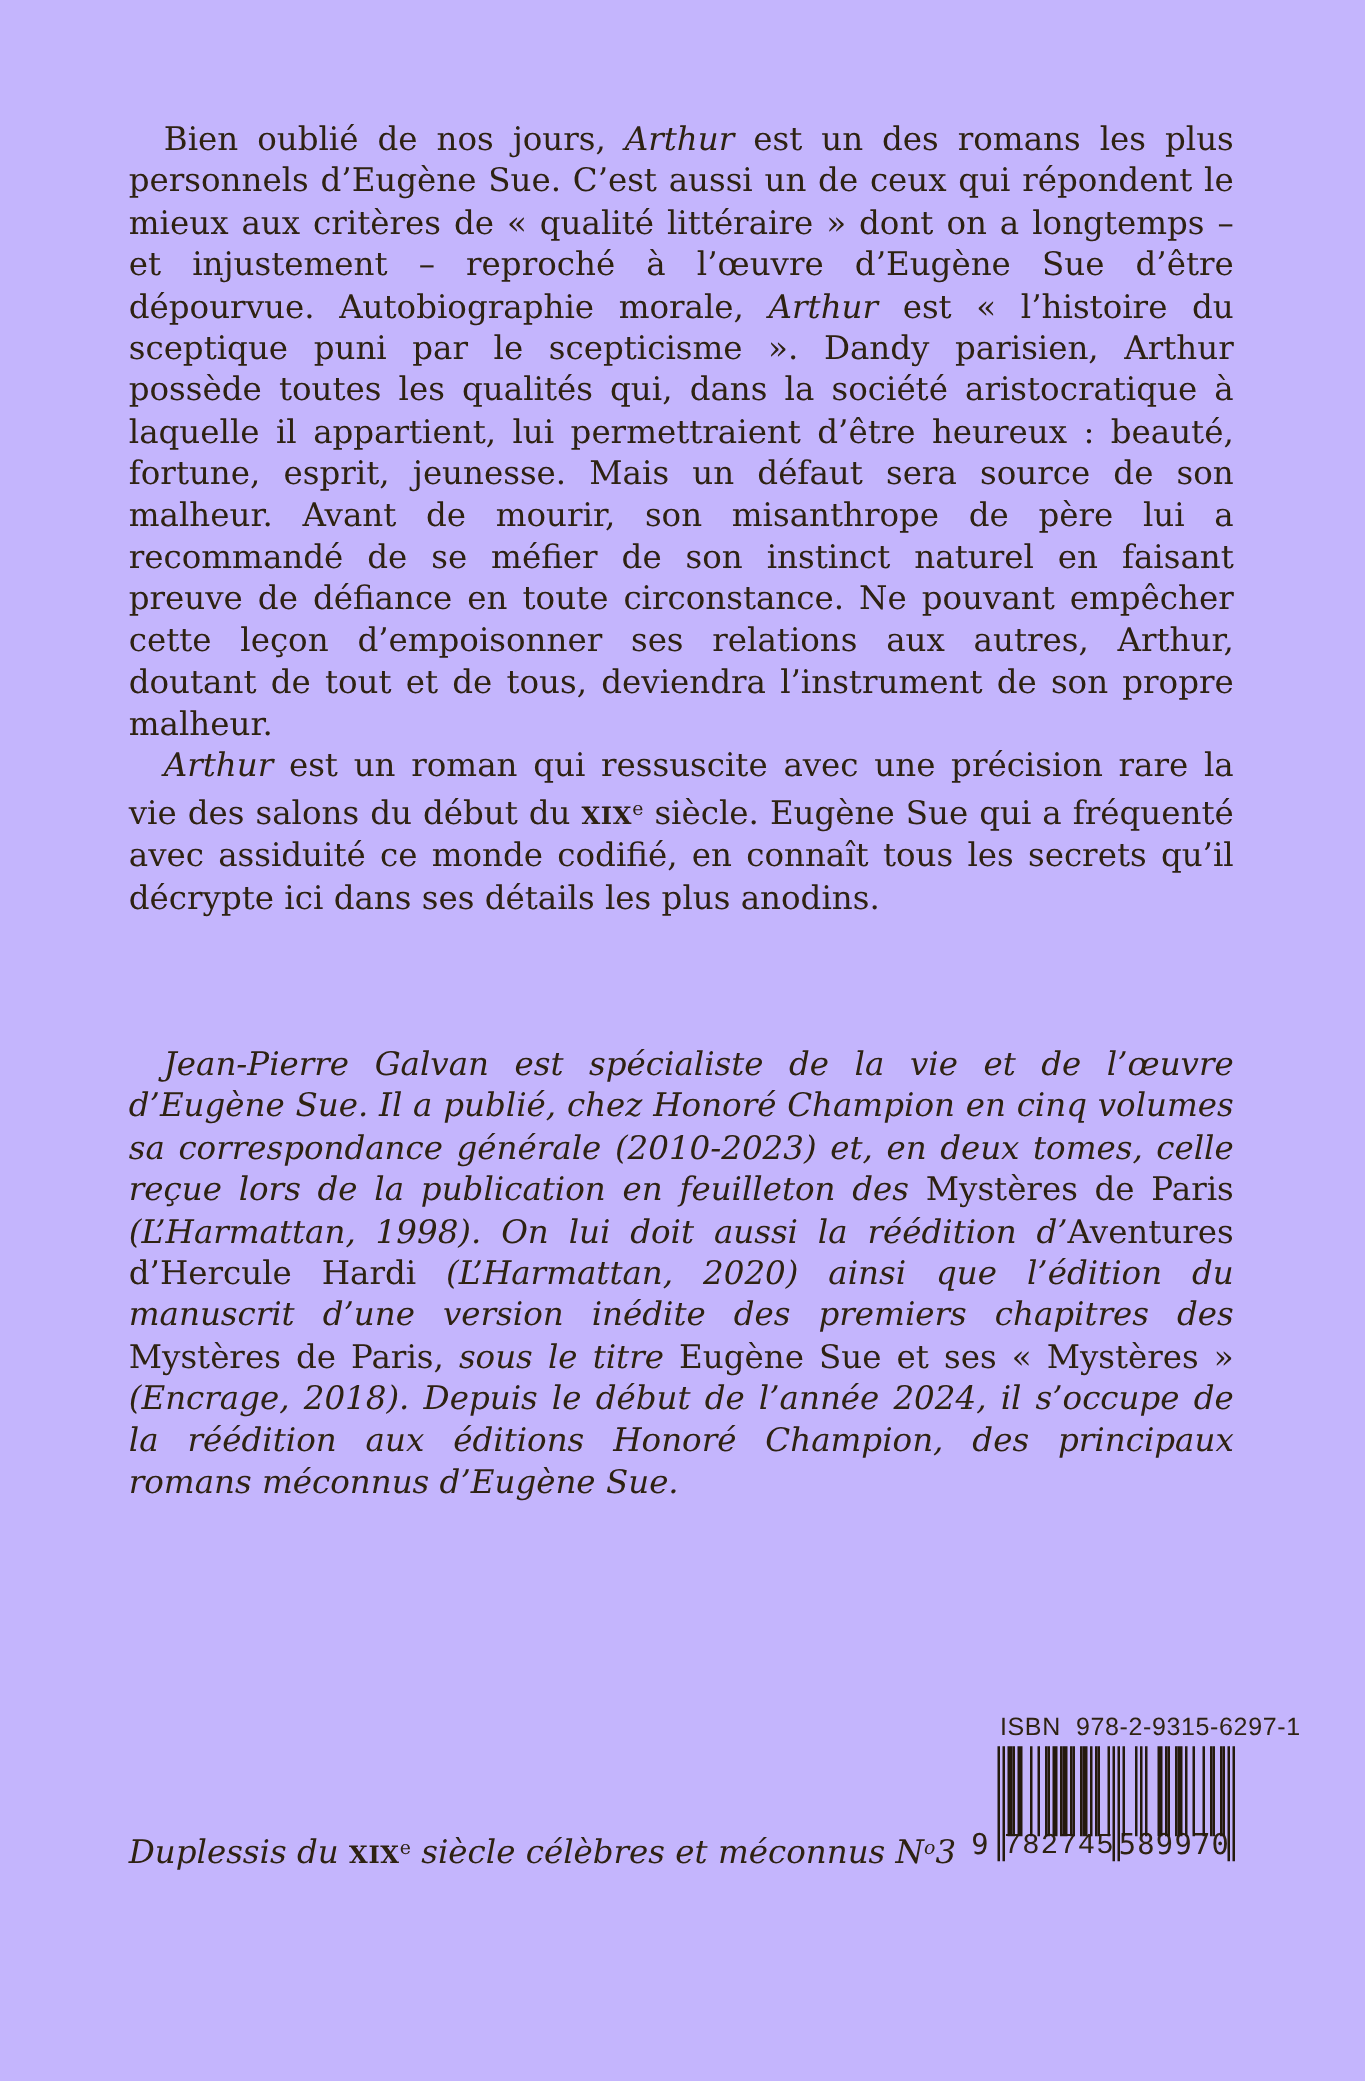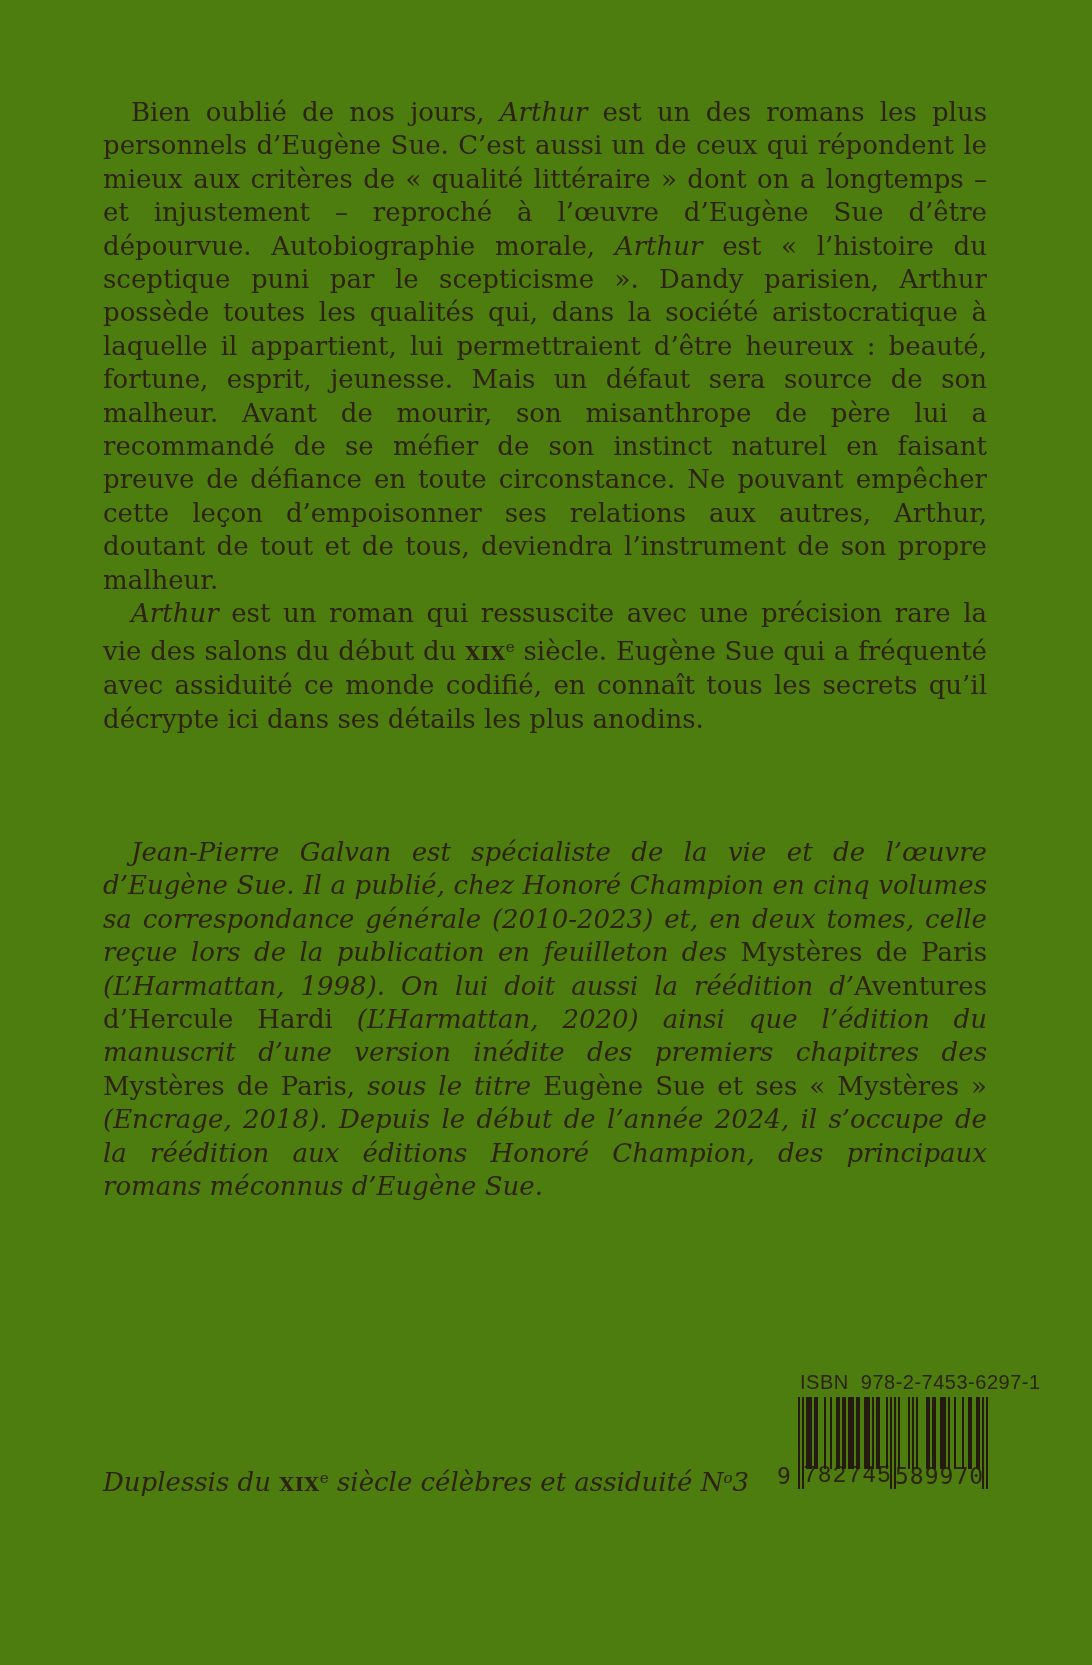--- a/index.html
+++ b/index.html
@@ -55,35 +55,35 @@
     font-family:"DejaVu Sans Mono", monospace;
     font-size:23px;line-height:26px;
   }
   .ean-digit-first{position:absolute;left:-21px;top:0;}
   .ean-group-left{position:absolute;left:5px;top:0;width:85px;text-align:center;letter-spacing:1px;font-family:Liberation Mono, monospace;}
   .ean-group-right{position:absolute;left:97px;top:0;width:88px;text-align:center;letter-spacing:1px;}
 </style>
 </head>
 <body>
 
-<div class="page" style="background: #4d7c0f; color: rgb(46, 34, 18);">
+<div class="page" style="background: #c4b5fd; color: rgb(46, 34, 18);">
 
   <div class="textblock synopsis">
       <p class="para base-roman indent"><span class="seg-base">Bien oublié de nos jours, </span><span class="seg-italic">Arthur</span><span class="seg-base"> est un des romans les plus personnels d’Eugène Sue. C’est aussi un de ceux qui répondent le mieux aux critères de « qualité littéraire » dont on a longtemps – et injustement – reproché à l’œuvre d’Eugène Sue d’être dépourvue. Autobiographie morale, </span><span class="seg-italic">Arthur</span><span class="seg-base"> est « l’histoire du sceptique puni par le scepticisme ». Dandy parisien, Arthur possède toutes les qualités qui, dans la société aristocratique à laquelle il appartient, lui permettraient d’être heureux : beauté, fortune, esprit, jeunesse. Mais un défaut sera source de son malheur. Avant de mourir, son misanthrope de père lui a recommandé de se méfier de son instinct naturel en faisant preuve de défiance en toute circonstance. Ne pouvant empêcher cette leçon d’empoisonner ses relations aux autres, Arthur, doutant de tout et de tous, deviendra l’instrument de son propre malheur.</span></p>
       <p class="para base-roman indent"><span class="seg-italic">Arthur</span><span class="seg-base"> est un roman qui ressuscite avec une précision rare la vie des salons du début du </span><span class="seg-smallcaps">XIX</span><span class="seg-sup">e</span><span class="seg-base"> siècle. Eugène Sue qui a fréquenté avec assiduité ce monde codifié, en connaît tous les secrets qu’il décrypte ici dans ses détails les plus anodins.</span></p>
     </div>
 
   <div class="textblock bio">
       <p class="para base-italic indent"><span class="seg-base">Jean-Pierre Galvan est spécialiste de la vie et de l’œuvre d’Eugène Sue. Il a publié, chez Honoré Champion en cinq volumes sa correspondance générale (2010-2023) et, en deux tomes, celle reçue lors de la publication en feuilleton des </span><span class="seg-roman">Mystères de Paris</span><span class="seg-base"> (L’Harmattan, 1998). On lui doit aussi la réédition d’</span><span class="seg-roman">Aventures d’Hercule Hardi</span><span class="seg-base"> (L’Harmattan, 2020) ainsi que l’édition du manuscrit d’une version inédite des premiers chapitres des </span><span class="seg-roman">Mystères de Paris,</span><span class="seg-base"> sous le titre </span><span class="seg-roman">Eugène Sue et ses « Mystères »</span><span class="seg-base"> (Encrage, 2018). Depuis le début de l’année 2024, il s’occupe de la réédition aux éditions Honoré Champion, des principaux romans méconnus d’Eugène Sue.</span></p>
     </div>
 
-  <div class="series-line"><span class="seg-base">Duplessis du </span><span class="seg-smallcaps">XIX</span><span class="seg-sup">e</span><span class="seg-base"> siècle célèbres et assiduité </span><span class="seg-base">N</span><span class="seg-italic-sup">o</span><span class="seg-base">3</span></div>
+  <div class="series-line"><span class="seg-base">Duplessis du </span><span class="seg-smallcaps">XIX</span><span class="seg-sup">e</span><span class="seg-base"> siècle célèbres et méconnus </span><span class="seg-base">N</span><span class="seg-italic-sup">o</span><span class="seg-base">3</span></div>
 
   <div class="isbn-block">
-    <div class="isbn-label">ISBN  978-2-7453-6297-1</div>
+    <div class="isbn-label">ISBN  978-2-9315-6297-1</div>
     <div class="bars">
       <div class="ean-digits">
         <span class="ean-digit-first">9</span>
         <span class="ean-group-left">782745</span>
         <span class="ean-group-right">589970</span>
       </div>
     <div class="bar guard" style="left: 0px; background: rgb(36, 26, 14);"></div>
         <div class="bar guard" style="left: 4px; background: rgb(36, 26, 14);"></div>
         <div class="bar" style="left: 8px; background: rgb(36, 26, 14);"></div>
         <div class="bar" style="left: 10px; background: rgb(36, 26, 14);"></div>

